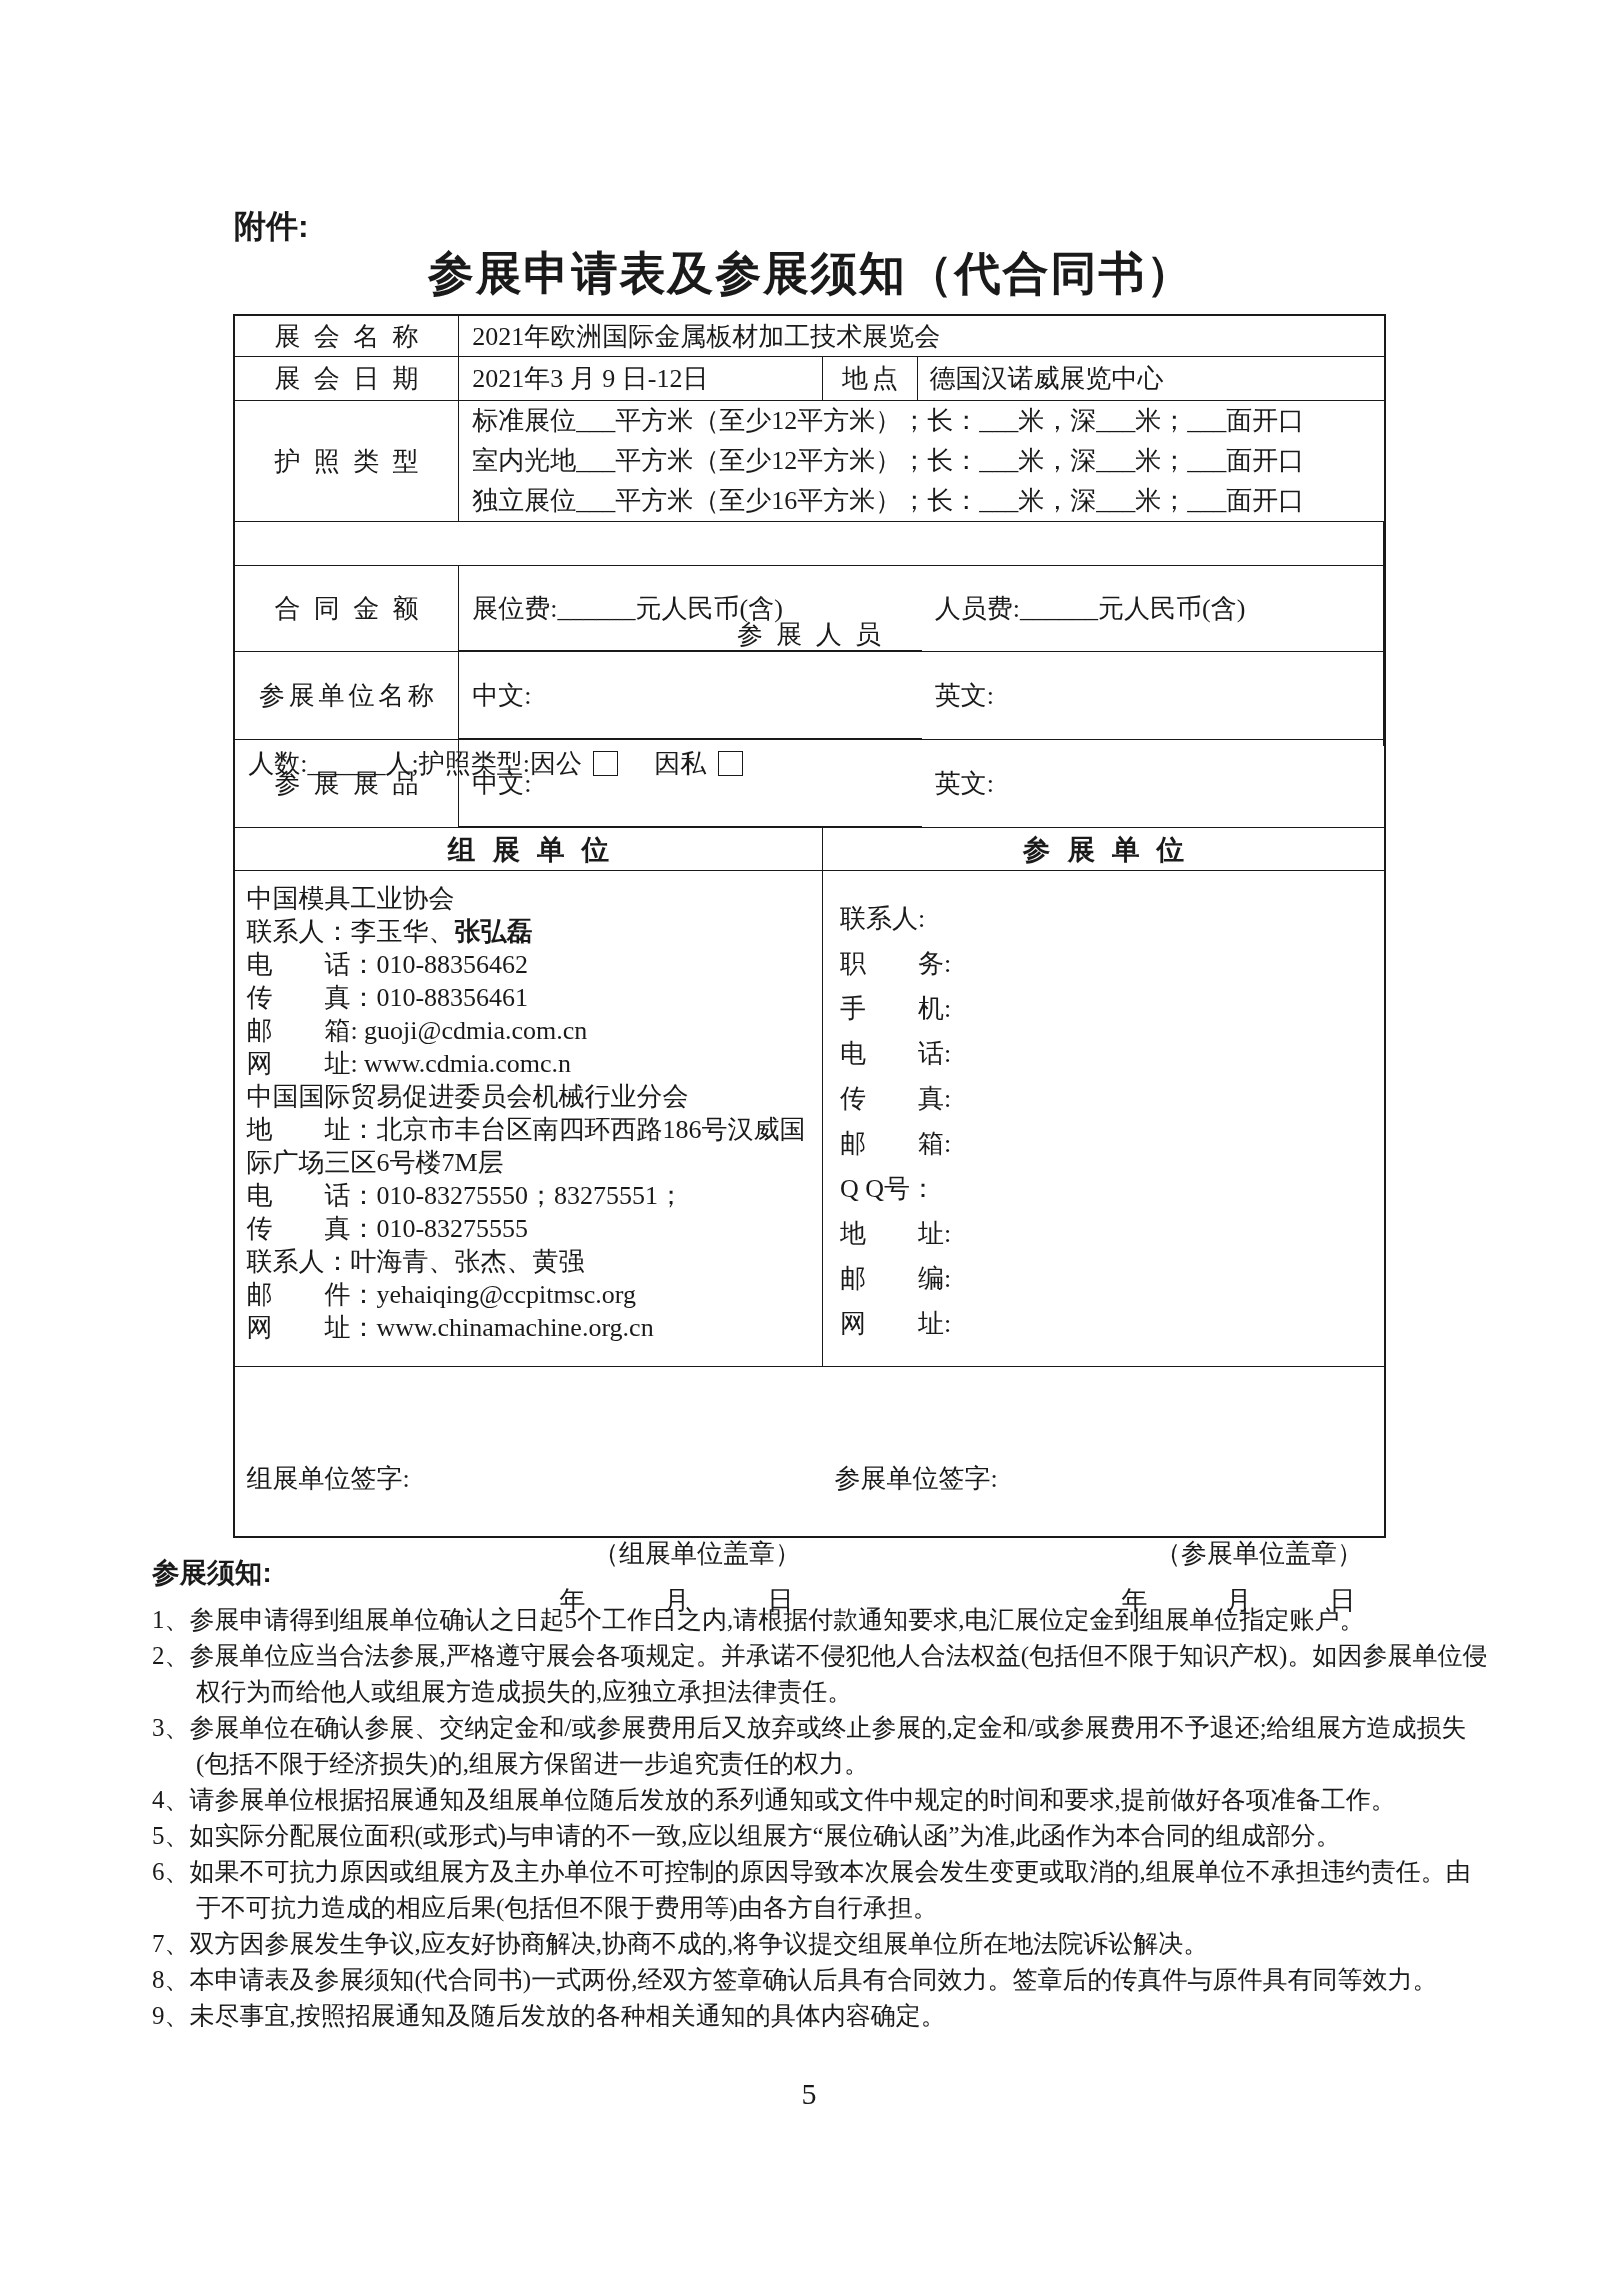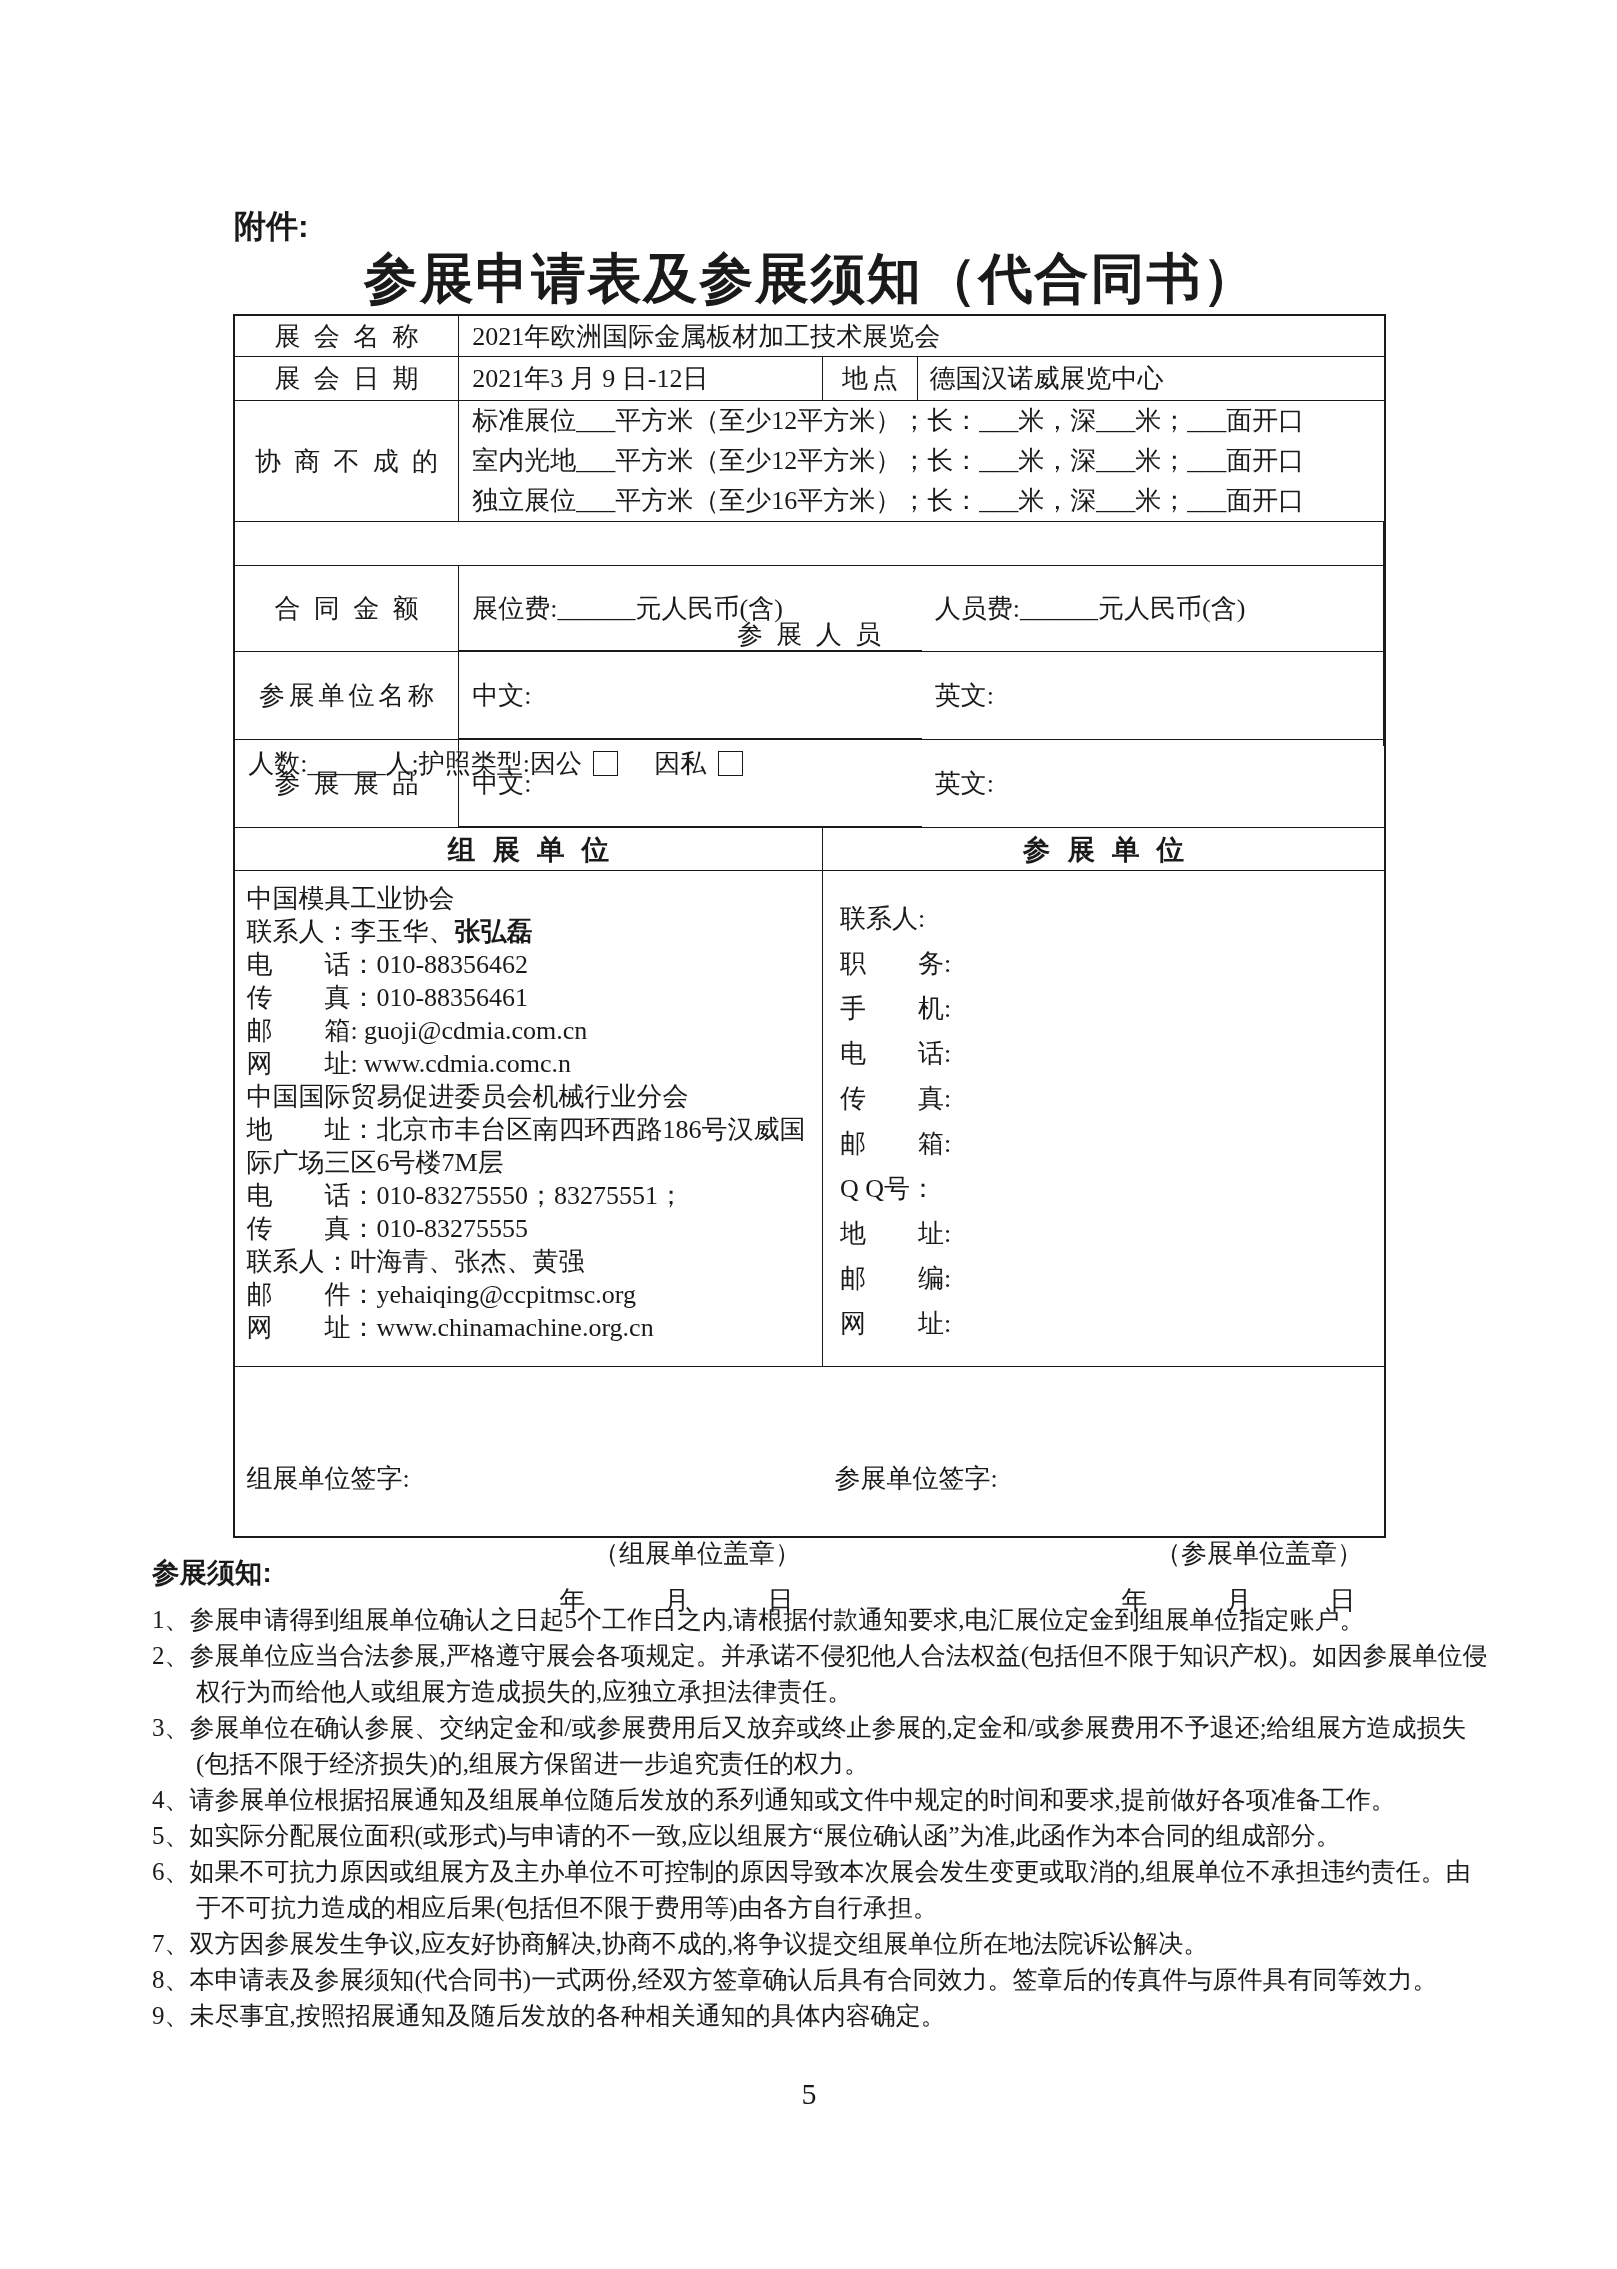--- a/index.html
+++ b/index.html
@@ -3,21 +3,21 @@
 <meta charset="utf-8">
 <style>
   html,body{margin:0;padding:0;background:#9a9a9a;}
   .page{position:relative;width:1618px;height:2269px;background:#ffffff;margin:0 auto;
         font-family:"Liberation Serif","DejaVu Serif",serif;color:#1a1a1a;overflow:hidden;}
 
   .attachment{position:absolute;left:234px;top:205px;
               font-family:"Liberation Sans","DejaVu Sans",sans-serif;
               font-weight:bold;font-size:32px;}
   .doc-title{position:absolute;left:4px;right:0;top:243px;margin:0;text-align:center;
-             font-size:54px;font-weight:600;letter-spacing:1.9px;}
+             font-size:46px;font-weight:600;letter-spacing:1.9px;}
 
   
   .form-table{position:absolute;left:233px;top:314px;width:1153px;
               border:2.9px solid #1a1a1a;font-size:26px;box-sizing:border-box;}
   .frow{display:flex;border-bottom:1.9px solid #1a1a1a;box-sizing:border-box;}
   .frow:last-child{border-bottom:none;}
   .r1{height:41px;} .r2{height:44px;} .r3{height:121px;} .r4{height:44px;flex-direction:column;}
   .r5{height:86px;} .r6{height:88px;} .r7{height:88px;} .r8{height:43px;}
   .r9{height:496px;} .r10{height:169px;align-items:center;}
 
@@ -84,21 +84,21 @@
     </div>
 
     <div class="frow r2">
       <div class="label-cell">展会日期</div>
       <div class="value-cell value-fixed">2021年3 月 9 日-12日</div>
       <div class="loc-label">地点</div>
       <div class="loc-value">德国汉诺威展览中心</div>
     </div>
 
     <div class="frow r3">
-      <div class="label-cell">协商不成的</div>
+      <div class="label-cell">护照类型</div>
       <div class="area-cell">
         <div>标准展位___平方米（至少12平方米）；长：___米，深___米；___面开口</div>
         <div>室内光地___平方米（至少12平方米）；长：___米，深___米；___面开口</div>
         <div>独立展位___平方米（至少16平方米）；长：___米，深___米；___面开口</div>
       </div>
     </div>
 
     <div class="frow r4">
       <div class="label-cell">参展人员</div>
       <div class="value-cell">

